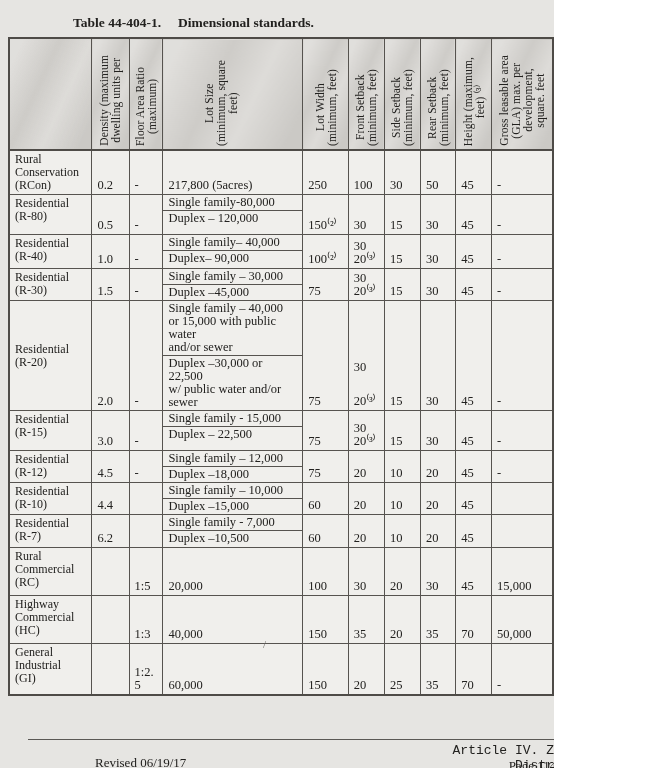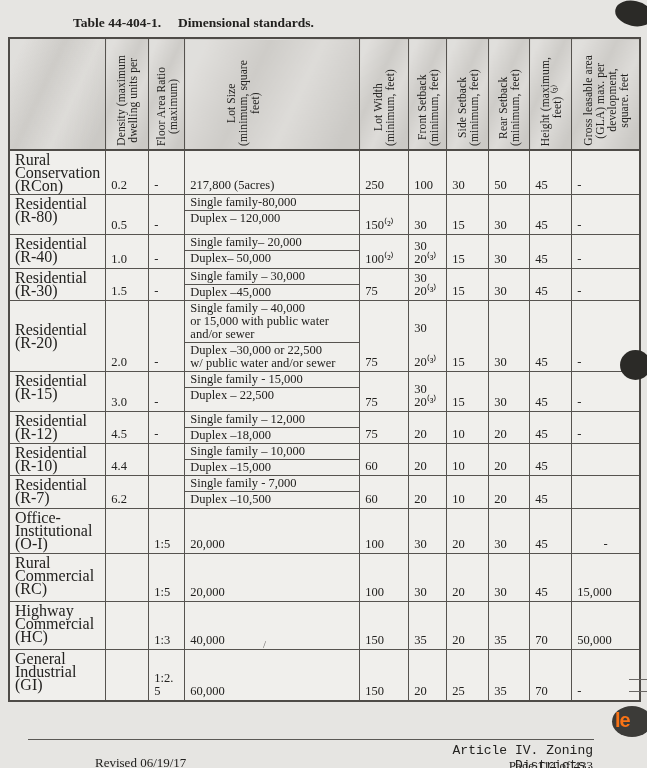--- a/index.html
+++ b/index.html
@@ -1,36 +1,36 @@
 <!DOCTYPE html>
 <html><head>
 <meta charset="utf-8">
 <style>
   html,body{margin:0;padding:0;}
-  #page{position:relative;width:647px;height:768px;background:#e6e5e2;overflow:hidden;
+  #page{position:relative;width:554px;height:768px;background:#e6e5e2;overflow:hidden;
         font-family:"Liberation Serif", serif;color:#22211f;}
   
   .title-line{position:absolute;top:15px;left:0;width:647px;height:20px;font-size:13.5px;font-weight:bold;}
   .t1{position:absolute;left:73px;top:0;}
   .t2{position:absolute;left:178px;top:0;}
   
   table{position:absolute;left:8px;top:37px;border-collapse:collapse;table-layout:fixed;
         background:#f0efec;border:2px solid #4e4b47;}
   col.c1{width:87px}col.c2{width:43px}col.c3{width:36px}col.c4{width:175px}col.c5{width:49px}
   col.c6{width:38px}col.c7{width:42px}col.c8{width:41px}col.c9{width:42px}col.c10{width:68px}
   th,td{border:1px solid #56534f;font-weight:normal;}
   thead th{background:#d6d4d0;padding:0;vertical-align:bottom;border-bottom:2px solid #4e4b47;
            background-image:linear-gradient(115deg, rgba(255,255,255,.25) 10%, rgba(0,0,0,.04) 38%, rgba(255,255,255,.18) 62%, rgba(0,0,0,.05) 90%);}
   .hrow{height:111px;}
   .hwrap{height:107px;overflow:hidden;display:flex;align-items:flex-end;justify-content:center;padding-bottom:3px;}
   .hwrap.left{justify-content:flex-start;padding-left:40px;}
   .vtext{writing-mode:vertical-rl;transform:rotate(180deg);white-space:pre-line;
          line-height:12px;font-size:11.5px;letter-spacing:.1px;}
   td{font-size:12.5px;line-height:13px;vertical-align:bottom;padding:1px 5px 2px 5px;white-space:pre-line;}
-  td.dist{vertical-align:top;padding-top:2px;font-size:16px;}
+  td.dist{vertical-align:top;padding-top:2px;font-size:12px;}
   td.mid{vertical-align:middle;}
   td.c{text-align:center;}
   td.lotsplit{padding:0;vertical-align:top;}
   .splitwrap{display:flex;flex-direction:column;height:100%;}
   .sub{flex:1 1 auto;padding:1px 5px 1px 5px;line-height:13px;white-space:pre-line;}
   .sub.top{border-bottom:1px solid #56534f;}
   td.fsplit{padding:0;}
   .fwrap{height:62px;display:flex;flex-direction:column;justify-content:space-between;
          padding:13px 5px 2px 5px;box-sizing:border-box;}
   
@@ -165,21 +165,21 @@
         <td>15</td>
         <td>30</td>
         <td>45</td>
         <td>-</td>
       </tr>
       <tr style="height:34px">
         <td class="dist">Residential
 (R-40)</td>
         <td>1.0</td>
         <td>-</td>
-        <td class="lotsplit"><div class="splitwrap"><div class="sub top">Single family– 20,000</div><div class="sub">Duplex– 50,000</div></div></td>
+        <td class="lotsplit"><div class="splitwrap"><div class="sub top">Single family– 40,000</div><div class="sub">Duplex– 90,000</div></div></td>
         <td>100⁽²⁾</td>
         <td>30
 20⁽³⁾</td>
         <td>15</td>
         <td>30</td>
         <td>45</td>
         <td>-</td>
       </tr>
       <tr style="height:30px">
         <td class="dist">Residential
@@ -256,34 +256,20 @@
 (R-7)</td>
         <td>6.2</td>
         <td></td>
         <td class="lotsplit"><div class="splitwrap"><div class="sub top">Single family - 7,000</div><div class="sub">Duplex –10,500</div></div></td>
         <td>60</td>
         <td>20</td>
         <td>10</td>
         <td>20</td>
         <td>45</td>
         <td></td>
-      </tr>
-      <tr style="height:45px">
-        <td class="dist">Office-
-Institutional
-(O-I)</td>
-        <td></td>
-        <td>1:5</td>
-        <td>20,000</td>
-        <td>100</td>
-        <td>30</td>
-        <td>20</td>
-        <td>30</td>
-        <td>45</td>
-        <td class="c">-</td>
       </tr>
       <tr style="height:48px">
         <td class="dist">Rural
 Commercial
 (RC)</td>
         <td></td>
         <td>1:5</td>
         <td>20,000</td>
         <td>100</td>
         <td>30</td>

